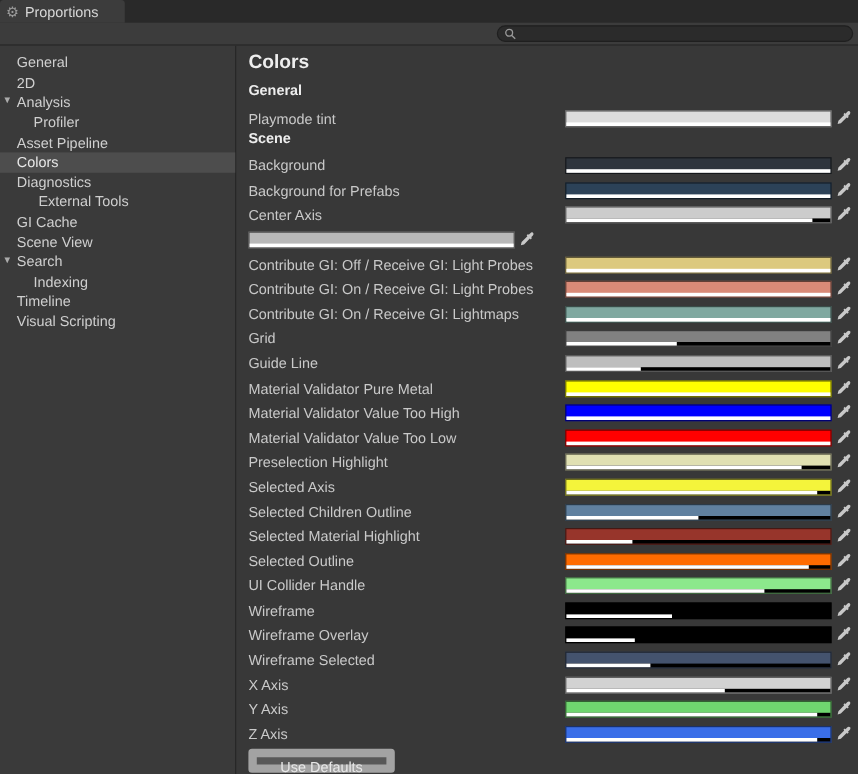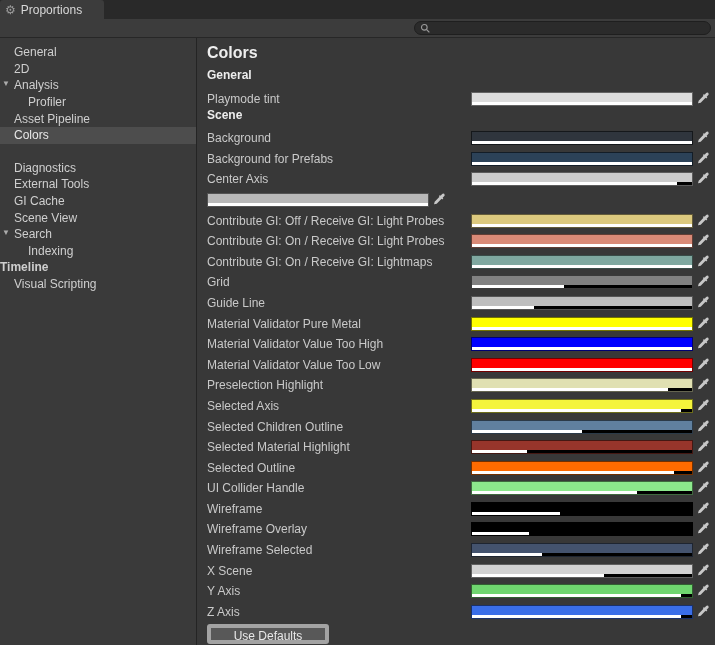--- a/index.html
+++ b/index.html
@@ -42,21 +42,21 @@
   .row-label { flex:1; color:#C9C9C9; white-space:nowrap; overflow:hidden; }
   .swatch { width:222px; height:14px; position:relative; border:1px solid rgba(0,0,0,0.55); flex:none; }
   .alpha-bar { position:absolute; left:0; right:0; bottom:0; height:3px; background:#000000; }
   .alpha-fill { height:100%; background:#FFFFFF; }
   .dropper {
     width:18px; height:16px; flex:none; background:transparent; border:none;
     padding:1px 0 0 4px; cursor:pointer; display:flex; align-items:center;
   }
   .use-defaults {
     margin-top:5px; width:122px; height:20px; background:#585858;
-    border:4px solid #a3a3a3; border-radius:3px; color:#E8E8E8;
+    border:7px solid #a3a3a3; border-radius:3px; color:#E8E8E8;
     font:12px "Liberation Sans", sans-serif; cursor:pointer;
   }
 </style>
 </head>
 <body>
 
 <div class="window">
 
   <div class="tabstrip">
     <div class="tab">
@@ -91,40 +91,40 @@
         </div>
         <div class="side-row" style="padding-left: 28px;">
           <span class="side-label">Profiler</span>
         </div>
         <div class="side-row" style="padding-left: 14px;">
           <span class="side-label">Asset Pipeline</span>
         </div>
         <div class="side-row selected" style="padding-left: 14px;">
           <span class="side-label">Colors</span>
         </div>
-        <div class="side-row" style="padding-left: 14px; margin-top: 16px;">
+        <div class="side-row" style="padding-left: 14px;">
           <span class="side-label">Diagnostics</span>
         </div>
-        <div class="side-row" style="padding-left: 14px;">
+        <div class="side-row" style="padding-left: 14px; margin-left: 18px;">
           <span class="side-label">External Tools</span>
         </div>
         <div class="side-row" style="padding-left: 14px;">
           <span class="side-label">GI Cache</span>
         </div>
         <div class="side-row" style="padding-left: 14px;">
           <span class="side-label">Scene View</span>
         </div>
         <div class="side-row" style="padding-left: 14px;">
           <span class="tri" style="left: 2px;">▼</span>
           <span class="side-label">Search</span>
         </div>
         <div class="side-row" style="padding-left: 28px;">
           <span class="side-label">Indexing</span>
         </div>
-        <div class="side-row" style=" font-weight: bold;">
+        <div class="side-row" style="padding-left: 14px;">
           <span class="side-label">Timeline</span>
         </div>
         <div class="side-row" style="padding-left: 14px;">
           <span class="side-label">Visual Scripting</span>
         </div>
       </div>
     <div class="main">
       <div class="main-title">Colors</div>
       <div id="sections">
           <div class="section-heading">General</div>
@@ -408,21 +408,21 @@
                 <div class="alpha-fill" style="width: 32%; background: rgb(255, 255, 255);"></div>
               </div>
             </div>
             <button class="dropper">
               <svg viewBox="0 0 14 14" width="13" height="13" aria-hidden="true">
                 <path fill="#C8C8C8" d="M12.6 1.4a2.1 2.1 0 0 0-3 0L8.2 2.9l-.7-.7-1.2 1.2.7.7-5.2 5.2-.7 2.9 2.9-.7 5.2-5.2.7.7 1.2-1.2-.7-.7 1.5-1.5a2.1 2.1 0 0 0 0-2.9z"></path>
               </svg>
             </button>
           </div>
           <div class="color-row">
-            <span class="row-label">X Scene</span>
+            <span class="row-label">X Axis</span>
             <div class="swatch" style="background: rgb(210, 210, 210);">
               <div class="alpha-bar" style="background: rgb(0, 0, 0);">
                 <div class="alpha-fill" style="width: 60%; background: rgb(255, 255, 255);"></div>
               </div>
             </div>
             <button class="dropper">
               <svg viewBox="0 0 14 14" width="13" height="13" aria-hidden="true">
                 <path fill="#C8C8C8" d="M12.6 1.4a2.1 2.1 0 0 0-3 0L8.2 2.9l-.7-.7-1.2 1.2.7.7-5.2 5.2-.7 2.9 2.9-.7 5.2-5.2.7.7 1.2-1.2-.7-.7 1.5-1.5a2.1 2.1 0 0 0 0-2.9z"></path>
               </svg>
             </button>

